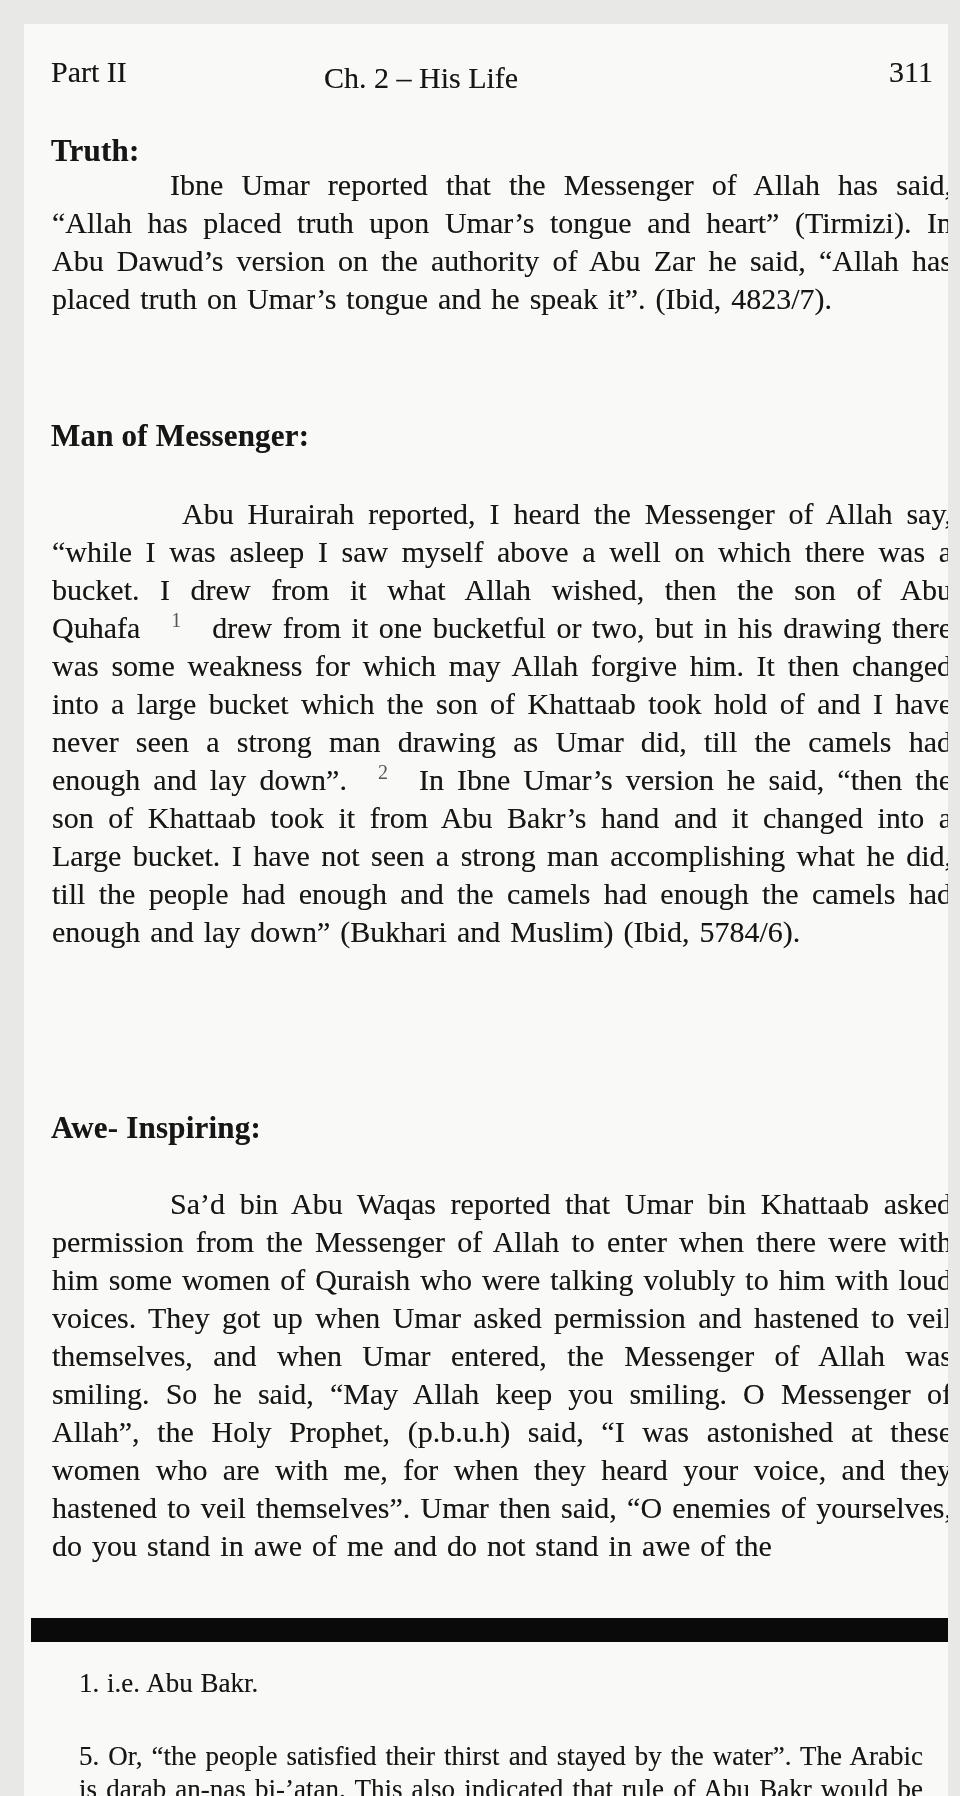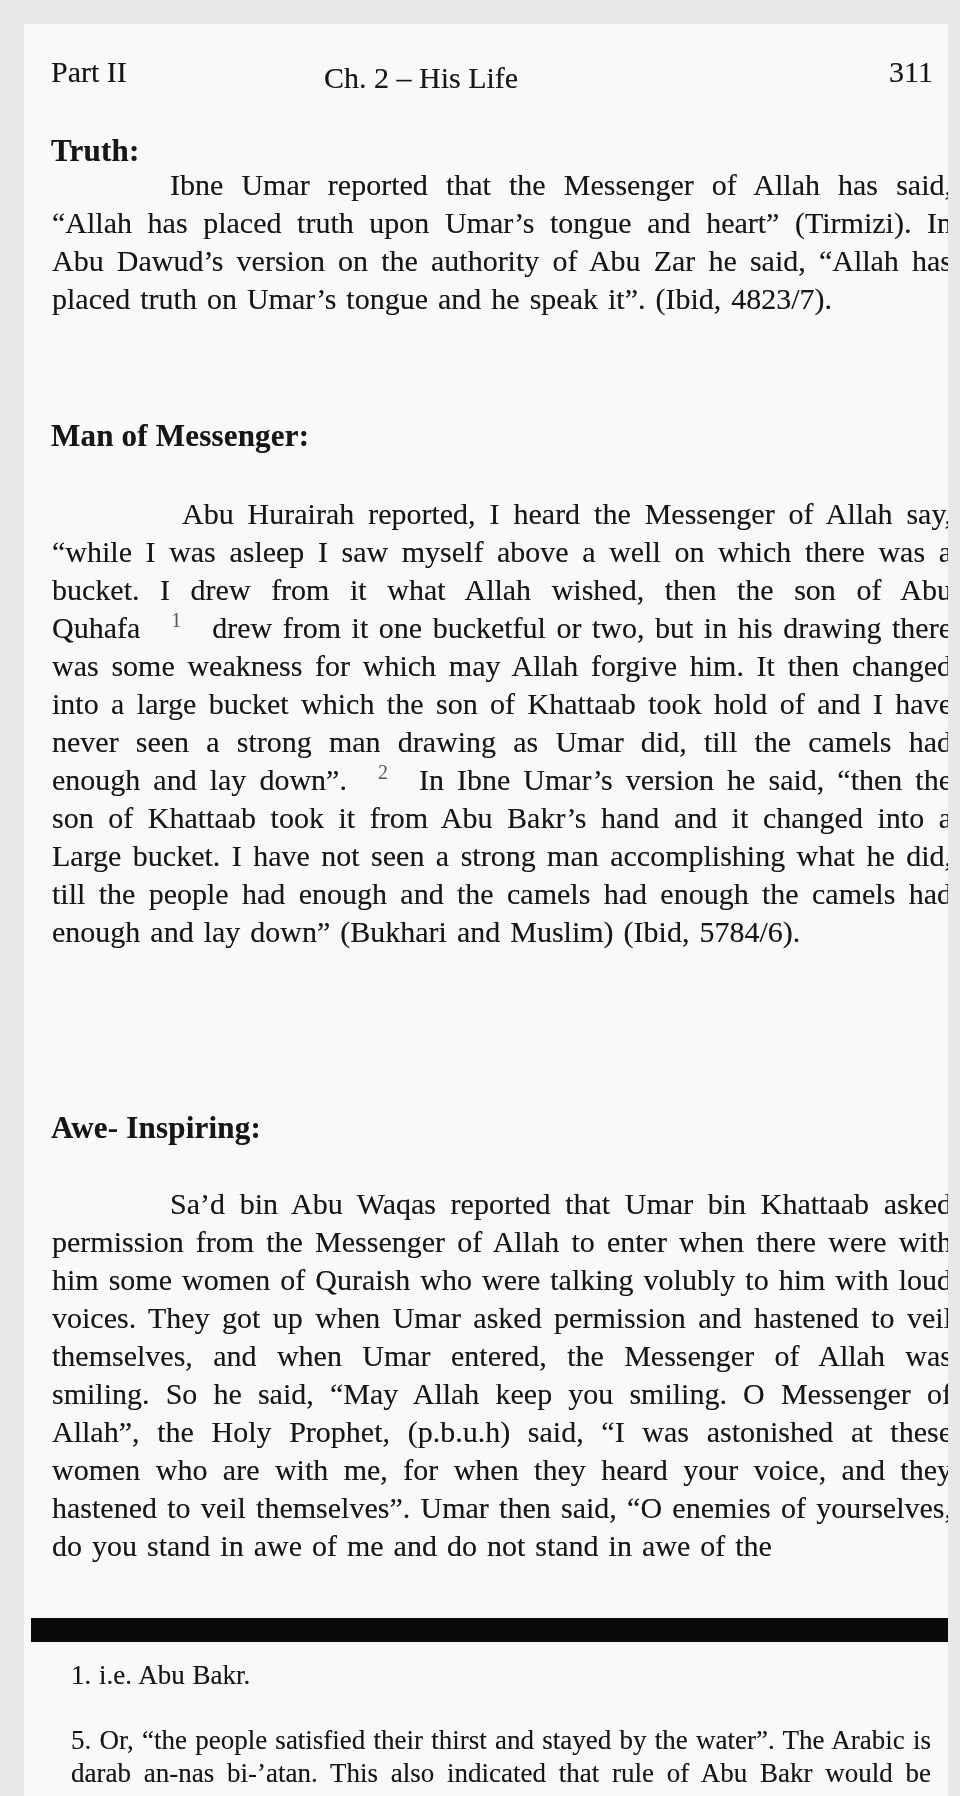--- a/index.html
+++ b/index.html
@@ -61,21 +61,21 @@
   .footnotes {
     position: absolute;
     top: 1603px;
     left: 15px;
     width: 924px;
     font-size: 27px;
     line-height: 33px;
     text-align: justify;
     word-spacing: 1px;
   }
-  .fn { margin: 8px; }
+  .fn { margin: 16px; }
 </style>
 </head>
 <body>
 
 <div class="page">
 
   <div class="header">
     <span class="h-part">Part II</span>
     <span class="h-chapter">Ch. 2 – His Life</span>
     <span class="h-pageno">311</span>

